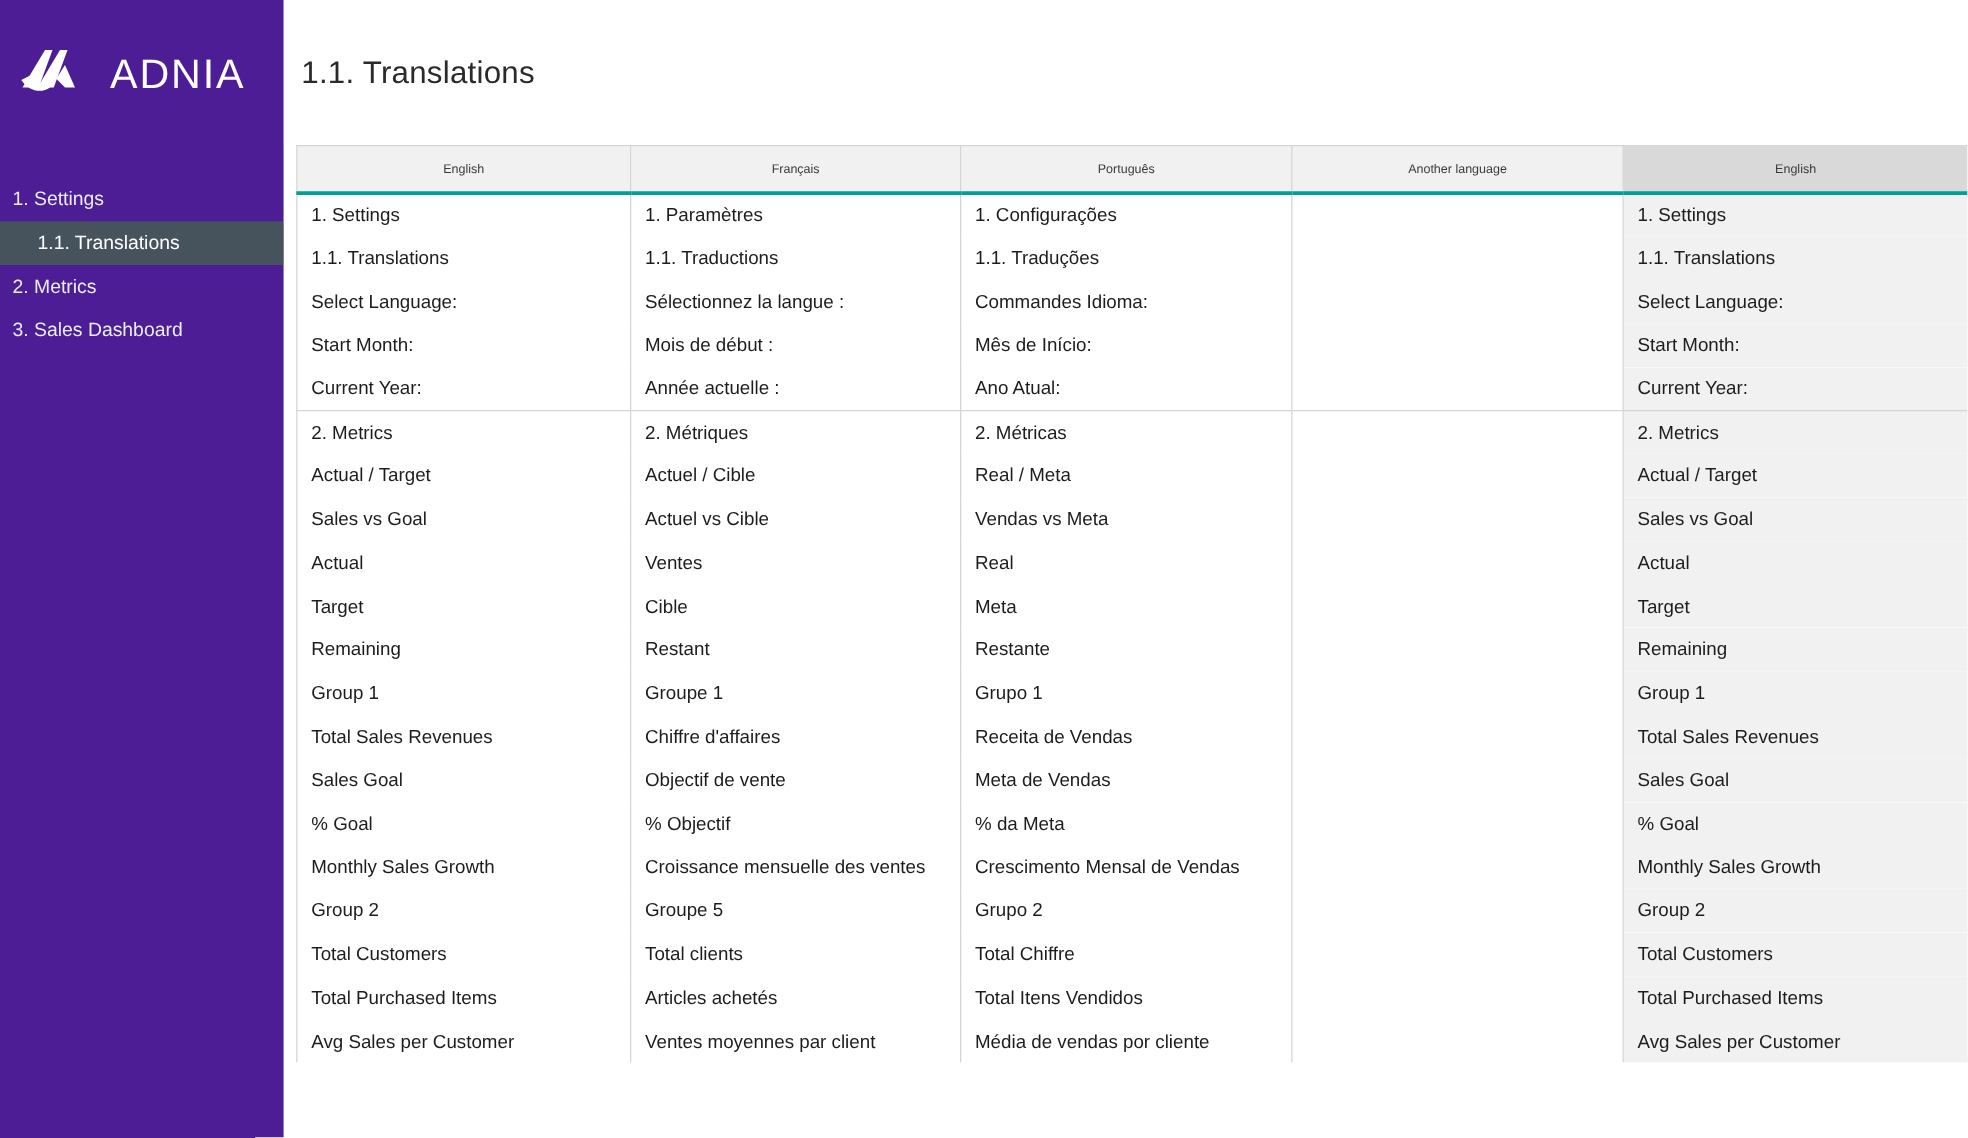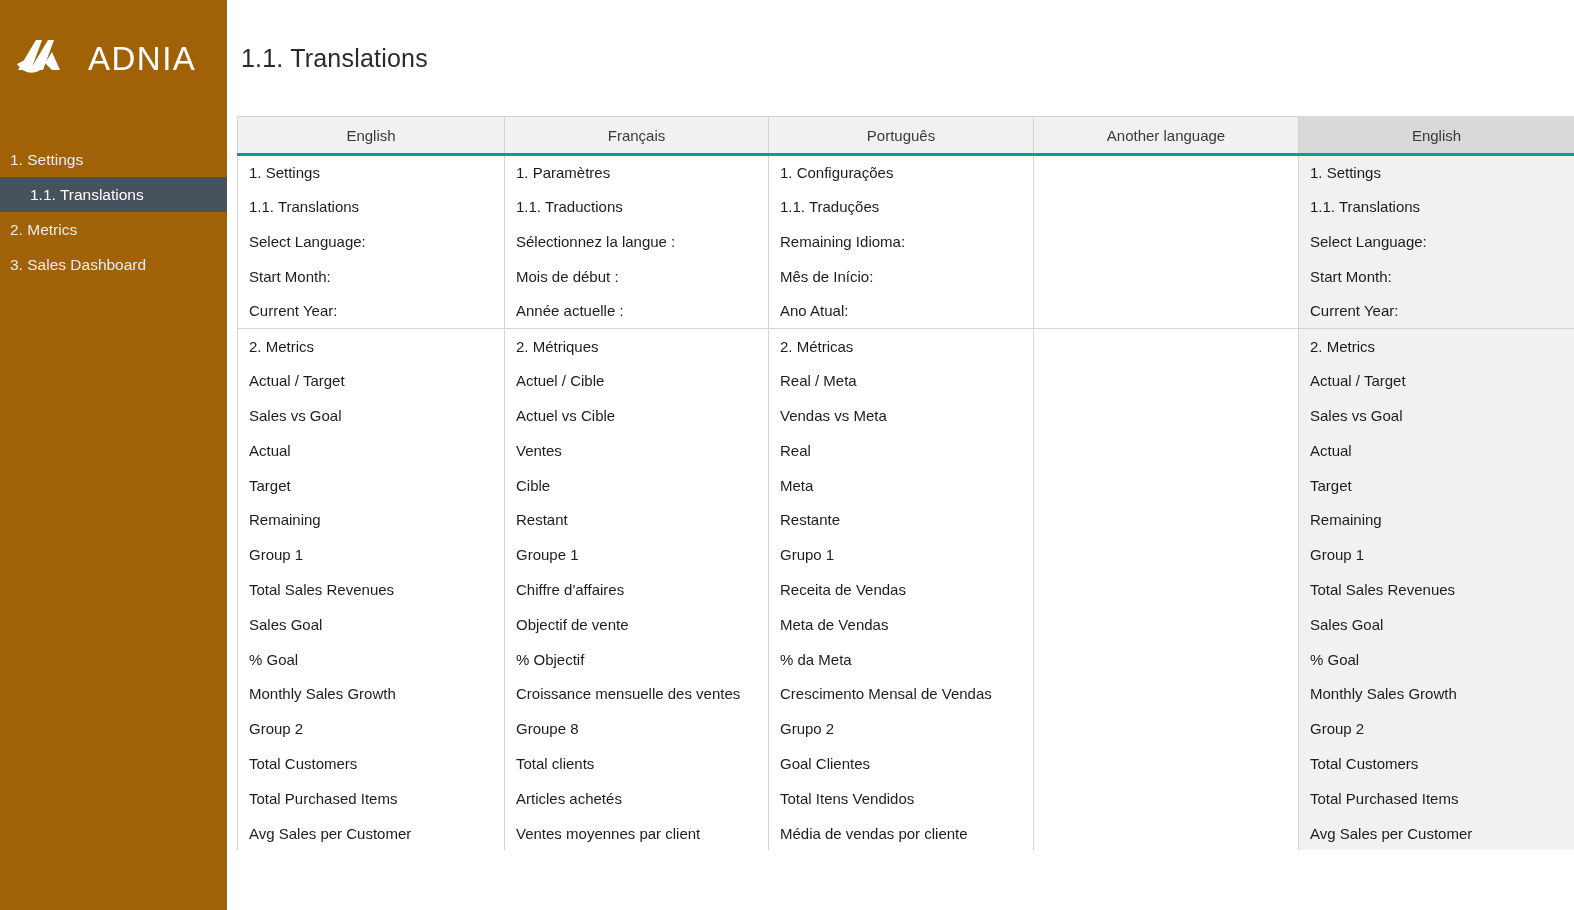--- a/index.html
+++ b/index.html
@@ -7,21 +7,21 @@
     width:1574px; height:910px;
     overflow:hidden;
     background:#ffffff;
     font-family:"Liberation Sans", sans-serif;
   }
   .app { display:flex; width:1574px; height:910px; }
 
   
   .sidebar {
     width:227px; min-width:227px; height:910px;
-    background:#a16207;
+    background:#4c1d95;
     display:flex; flex-direction:column;
     position:relative;
   }
   .brand {
     height:116px;
     display:flex; align-items:center;
     padding-left:14px;
     gap:12px;
   }
   .logo-mark { width:62px; height:44px; display:block; flex:none; }
@@ -80,21 +80,21 @@
   }
   table.tr-table th, table.tr-table td {
     border-left:1px solid #d4d4d4;
     border-right:1px solid #d4d4d4;
   }
   thead th {
     height:38px;
     background:#f1f1f1;
     color:#3a3a3a;
     font-weight:400;
-    font-size:15px;
+    font-size:10px;
     text-align:center;
     border-bottom:3px solid #00a094;
     border-top:1px solid #d4d4d4;
   }
   thead th.shaded { background:#d9d9d9; }
 
   tbody td {
     height:34.8px;
     padding-left:11px;
     color:#1d1d1d;
@@ -179,21 +179,21 @@
             <tr>
               <td>1.1. Translations</td>
               <td>1.1. Traductions</td>
               <td>1.1. Traduções</td>
               <td></td>
               <td class="shaded">1.1. Translations</td>
             </tr>
             <tr>
               <td>Select Language:</td>
               <td>Sélectionnez la langue :</td>
-              <td>Remaining Idioma:</td>
+              <td>Commandes Idioma:</td>
               <td></td>
               <td class="shaded">Select Language:</td>
             </tr>
             <tr>
               <td>Start Month:</td>
               <td>Mois de début :</td>
               <td>Mês de Início:</td>
               <td></td>
               <td class="shaded">Start Month:</td>
             </tr>
@@ -276,29 +276,29 @@
             </tr>
             <tr>
               <td>Monthly Sales Growth</td>
               <td>Croissance mensuelle des ventes</td>
               <td>Crescimento Mensal de Vendas</td>
               <td></td>
               <td class="shaded">Monthly Sales Growth</td>
             </tr>
             <tr>
               <td>Group 2</td>
-              <td>Groupe 8</td>
+              <td>Groupe 5</td>
               <td>Grupo 2</td>
               <td></td>
               <td class="shaded">Group 2</td>
             </tr>
             <tr>
               <td>Total Customers</td>
               <td>Total clients</td>
-              <td>Goal Clientes</td>
+              <td>Total Chiffre</td>
               <td></td>
               <td class="shaded">Total Customers</td>
             </tr>
             <tr>
               <td>Total Purchased Items</td>
               <td>Articles achetés</td>
               <td>Total Itens Vendidos</td>
               <td></td>
               <td class="shaded">Total Purchased Items</td>
             </tr>

